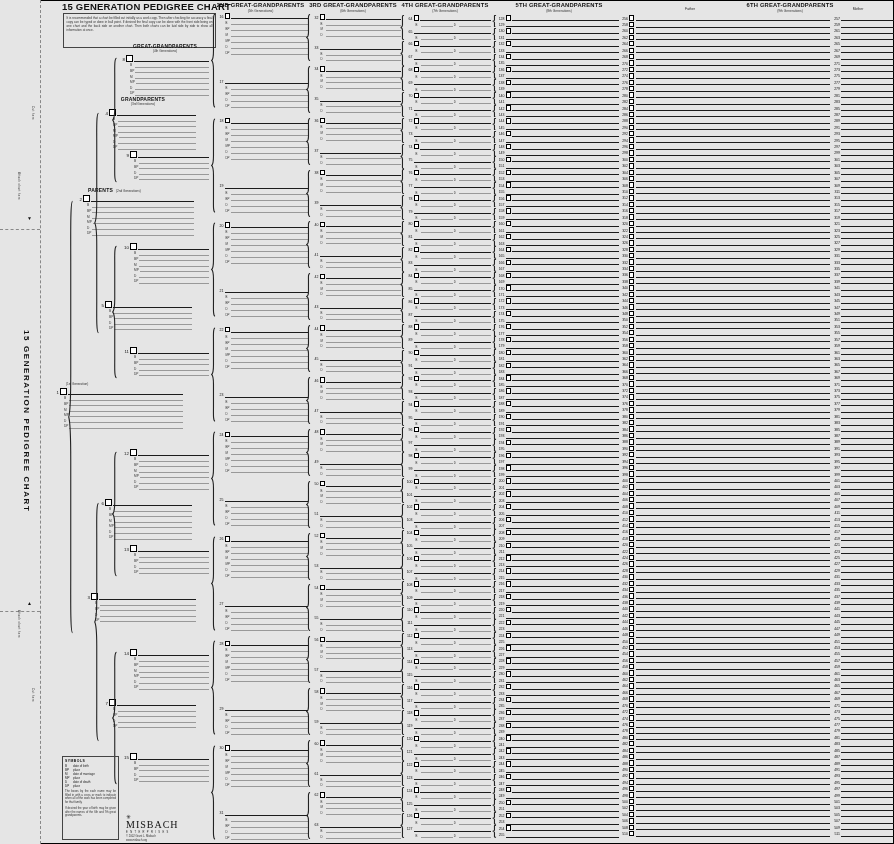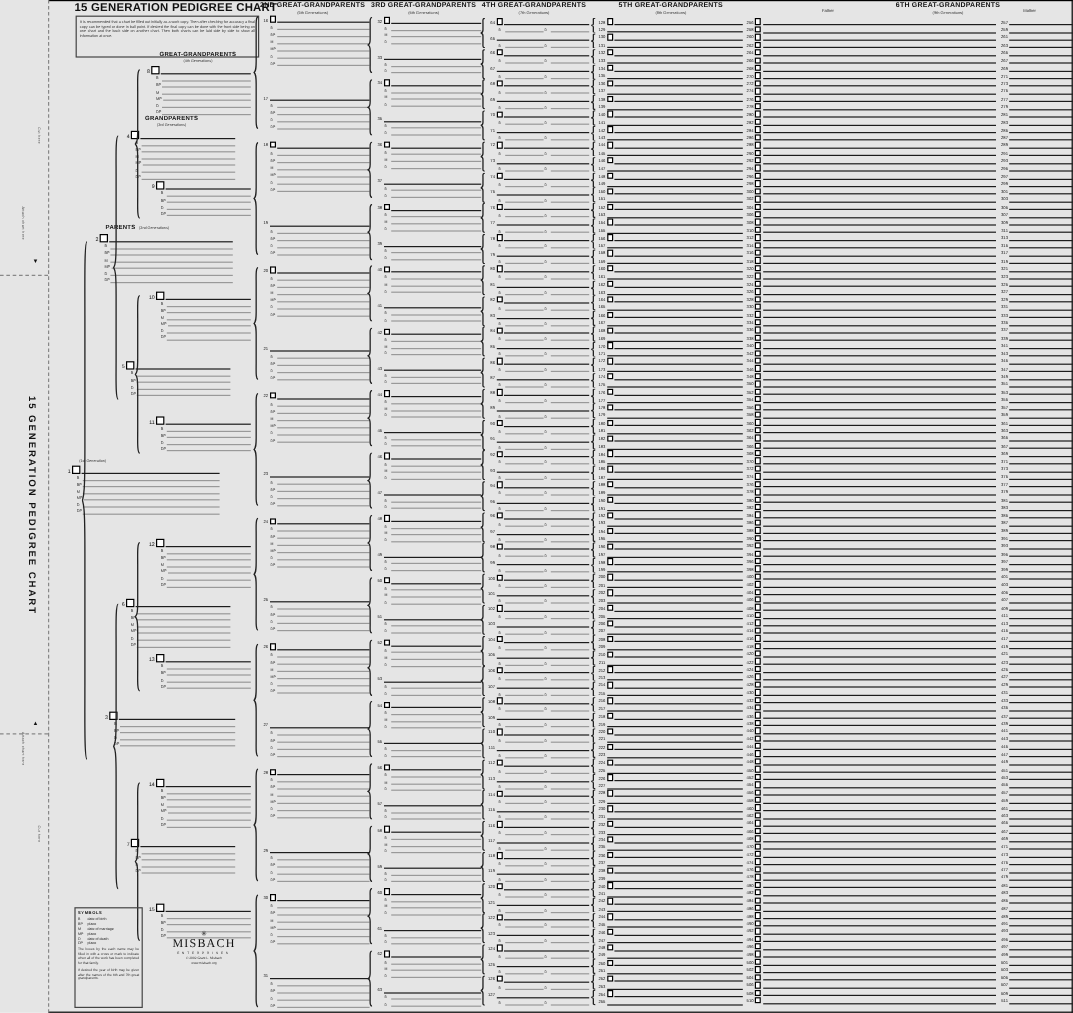--- a/index.html
+++ b/index.html
@@ -64,21 +64,21 @@
   .tblk .frow{padding-left:11px;min-height:5.6px;}
   .tblk .flab{font-size:3.2px;}
   .tbrace{position:absolute;}
 
   
   #symbols{position:absolute;left:62px;top:756px;width:57px;height:84px;border:1px solid #444;
            padding:1.5px 2px;box-sizing:border-box;overflow:hidden;}
   #symbols .st{font-size:3.4px;font-weight:bold;letter-spacing:.5px;margin-bottom:1px;}
   .symrow{display:grid;grid-template-columns:8px 1fr;font-size:3px;line-height:1.35;color:#222;}
   .symnote{font-size:2.8px;line-height:1.35;color:#333;margin-top:2px;text-align:justify;}
-  #logo{position:absolute;left:126px;top:776px;width:88px;text-align:center;}
+  #logo{position:absolute;left:126px;top:814px;width:88px;text-align:left;}
   #logo .mark{font-size:6px;line-height:1;}
   #logo .lname{font-family:"Liberation Serif","DejaVu Serif",serif;font-size:10px;letter-spacing:1px;line-height:1;}
   #logo .lsub{font-size:2.6px;letter-spacing:2.4px;color:#222;margin-top:.5px;}
   #logo .lc{font-size:2.7px;color:#333;margin-top:1.5px;line-height:1.3;}
 </style>
 </head>
 <body>
 
 <div id="sheet">
   <div class="topline"></div>

